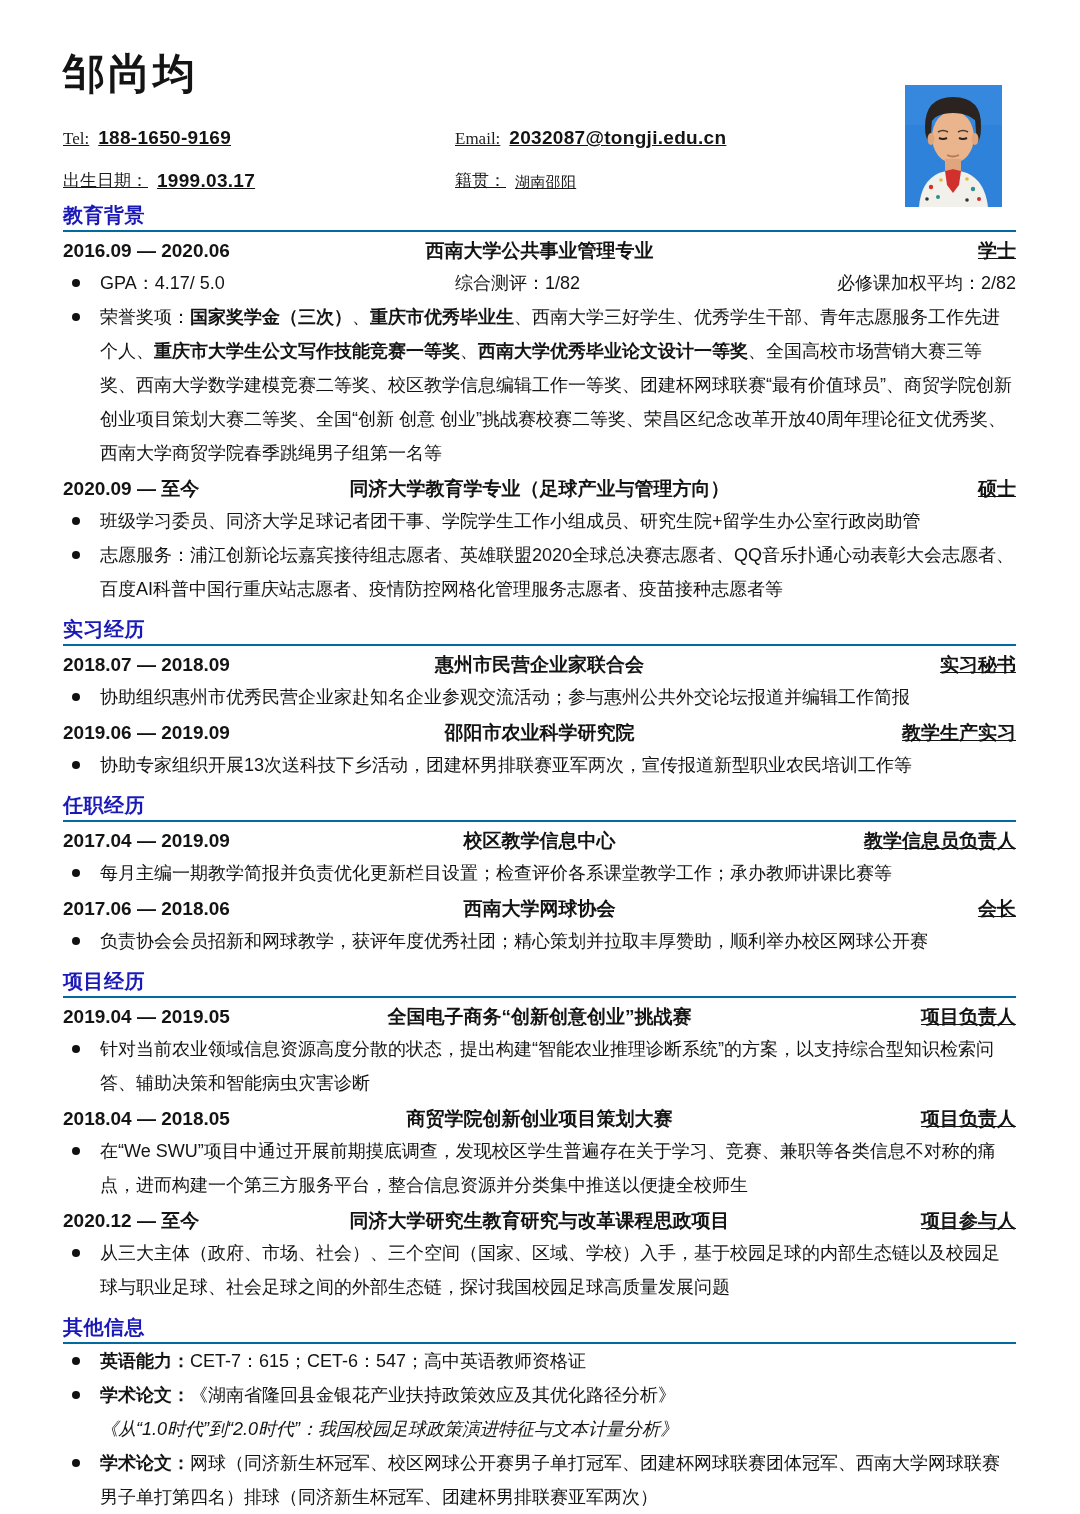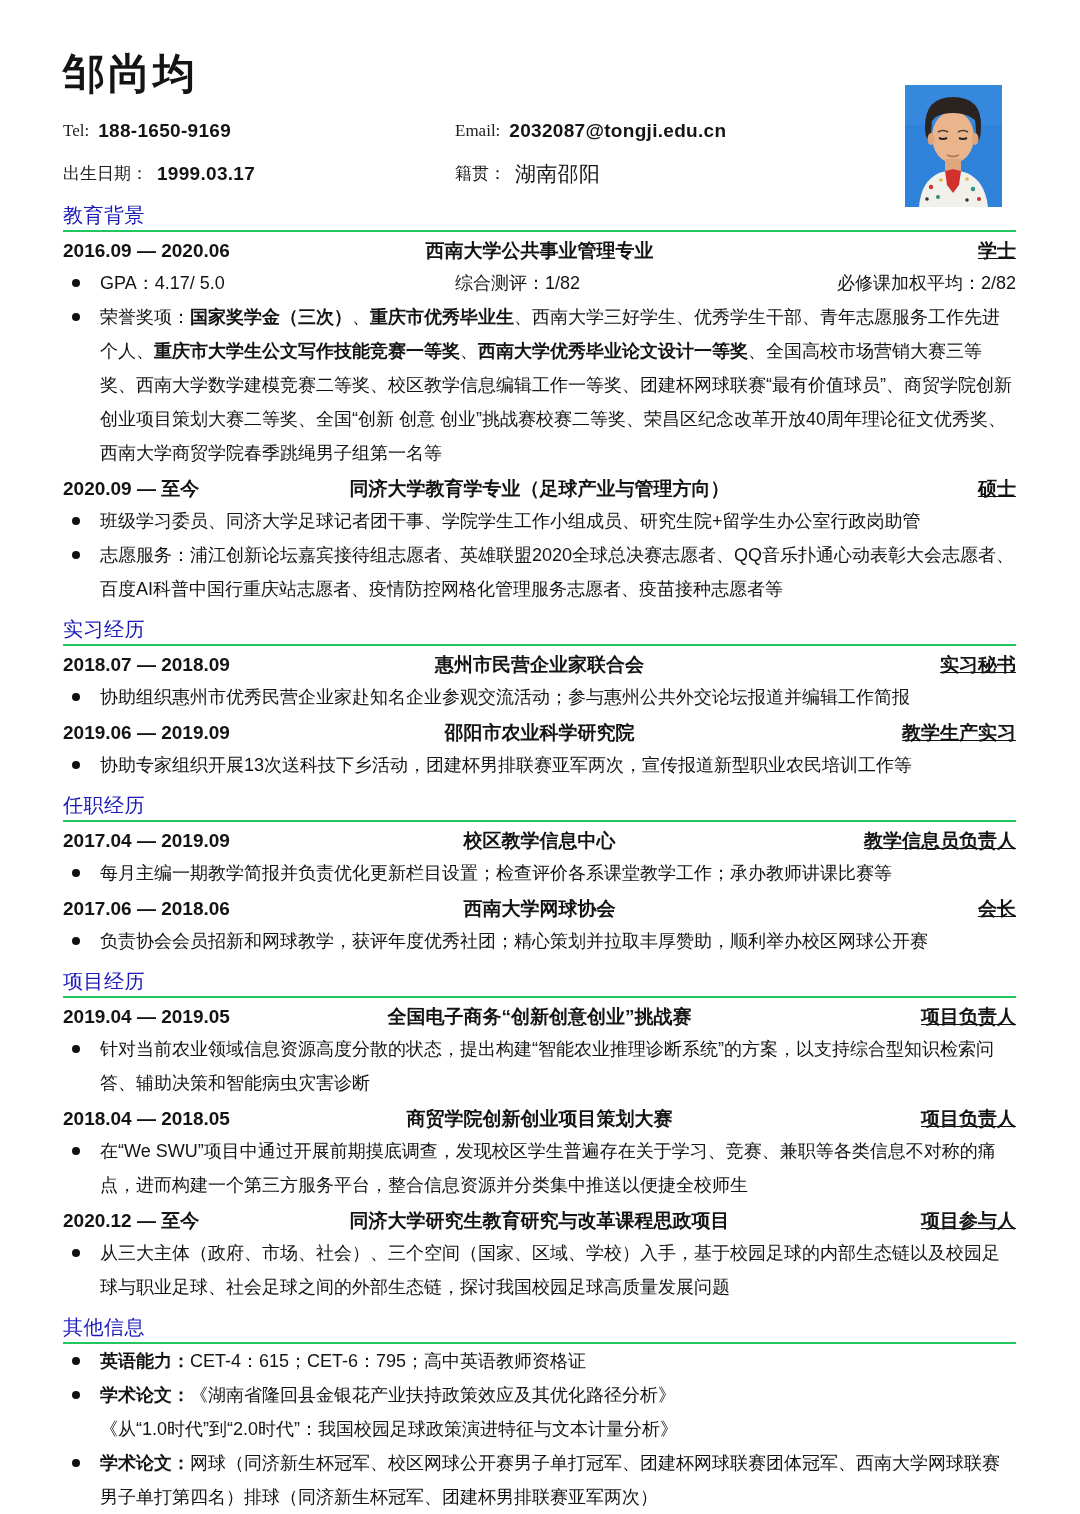--- a/index.html
+++ b/index.html
@@ -7,45 +7,45 @@
     width:1080px;height:1514px;background:#ffffff;color:#141414;
     font-family:"Liberation Sans","DejaVu Sans",sans-serif;
     position:relative;overflow:hidden;
     -webkit-font-smoothing:antialiased;
   }
   .page{padding:50px 64px 16px 63px;}
 
   
   .name{font-size:42px;font-weight:900;margin:0;letter-spacing:3px;line-height:1.15;}
   .contact{margin-top:14px;display:grid;grid-template-columns:392px 1fr;row-gap:6px;width:830px;}
-  .c-item{display:flex;align-items:center;height:37px;}
+  .c-item{display:flex;align-items:flex-end;height:37px;text-decoration:underline;}
   .c-label{font-family:"Liberation Serif","DejaVu Serif",serif;font-size:17px;color:#1c1c1c;margin-right:9px;white-space:nowrap;}
   .c-value{font-weight:bold;font-size:19px;letter-spacing:0.3px;}
-  .c-value.plain{font-weight:normal;font-family:"Liberation Serif","DejaVu Serif",serif;font-size:21px;}
+  .c-value.plain{font-weight:normal;font-family:"Liberation Serif","DejaVu Serif",serif;font-size:15px;}
   .photo{position:absolute;left:905px;top:85px;width:97px;height:122px;display:block;}
 
   
   .section{margin-top:11px;}
   .sec-title{
-    color:#1a19b8;font-size:20px;font-weight:normal;line-height:24px;
-    padding-bottom:3px;border-bottom:2px solid #22c55e;letter-spacing:0.5px;
+    color:#1a19b8;font-size:20px;font-weight:bold;line-height:24px;
+    padding-bottom:3px;border-bottom:2px solid #0369a1;letter-spacing:0.5px;
   }
   .entry{
     display:grid;grid-template-columns:270px 1fr 270px;
     font-weight:bold;font-size:19px;line-height:30px;margin-top:4px;
   }
   .e-org{text-align:center;white-space:nowrap;}
   .e-role{text-align:right;text-decoration:underline;}
   .bullet{position:relative;padding-left:37px;font-size:18px;line-height:34px;}
   .dot{position:absolute;left:9px;top:13px;width:8px;height:8px;background:#111;border-radius:50%;}
   .stats{display:grid;grid-template-columns:355px 1fr auto;}
   .stat-c{text-align:right;}
   .bd{font-weight:bold;}
   .lbl{font-weight:bold;margin-top:14px;}
-  .cont-line{padding-left:37px;font-size:18px;line-height:34px;}
+  .cont-line{padding-left:37px;font-size:18px;line-height:34px;font-style:italic;}
 </style>
 </head>
 <body>
 
 <div class="page">
 
   <h1 class="name">邹尚均</h1>
 
   <svg class="photo" viewBox="0 0 97 122" xmlns="http://www.w3.org/2000/svg">
     <rect x="0" y="0" width="97" height="122" fill="#2e82d9"></rect>
@@ -208,21 +208,21 @@
     <div class="bullet">
       <span class="dot"></span>
       <span>从三大主体（政府、市场、社会）、三个空间（国家、区域、学校）入手，基于校园足球的内部生态链以及校园足球与职业足球、社会足球之间的外部生态链，探讨我国校园足球高质量发展问题</span>
     </div>
   </div>
 
   <div class="section">
     <div class="sec-title">其他信息</div>
 
     <div class="bullet">
-      <span class="dot"></span><span><span class="lbl">英语能力：</span><span>CET-4：615；CET-6：795；高中英语教师资格证</span></span>
+      <span class="dot"></span><span><span class="lbl">英语能力：</span><span>CET-7：615；CET-6：547；高中英语教师资格证</span></span>
     </div>
 
     <div class="bullet">
       <span class="dot"></span><span><span class="lbl">学术论文：</span><span>《湖南省隆回县金银花产业扶持政策效应及其优化路径分析》</span></span>
     </div>
     <div class="cont-line">《从“1.0时代”到“2.0时代”：我国校园足球政策演进特征与文本计量分析》</div>
 
     <div class="bullet">
       <span class="dot"></span><span><span class="lbl">学术论文：</span><span>网球（同济新生杯冠军、校区网球公开赛男子单打冠军、团建杯网球联赛团体冠军、西南大学网球联赛男子单打第四名）排球（同济新生杯冠军、团建杯男排联赛亚军两次）</span></span>
     </div>

